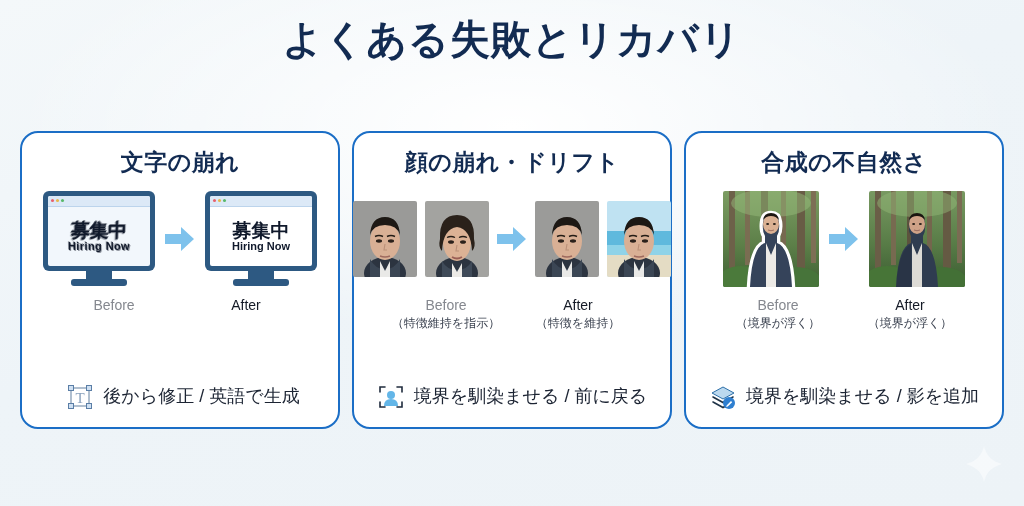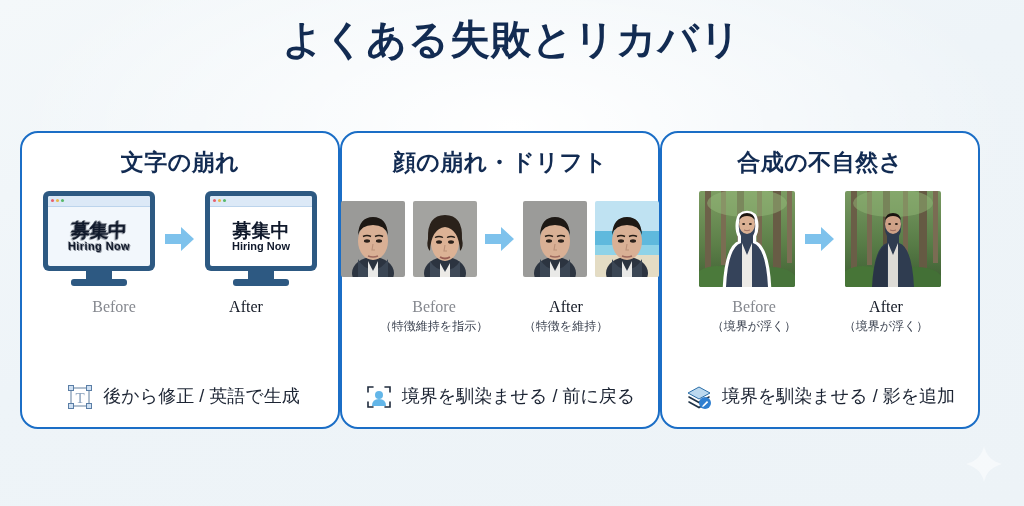--- a/index.html
+++ b/index.html
@@ -45,21 +45,21 @@
   }
 
   
   .cards {
     position: absolute;
     top: 131px;
     left: 20px;
     width: 984px;
     height: 342px;
     display: flex;
-    justify-content: flex-start;
+    justify-content: space-between;
   }
 
   .card {
     width: 320px;
     height: 298px;
     background: #ffffff;
     border: 2px solid #1b6ec6;
     border-radius: 18px;
     position: relative;
     display: flex;
@@ -204,21 +204,21 @@
     margin-top: 10px;
     width: 100%;
     display: flex;
     justify-content: center;
     align-items: flex-start;
   }
   .ba-col {
     width: 132px;
     text-align: center;
   }
-  .ba-main { font-size: 16px; line-height: 1.25; font-family: Liberation Serif, serif; }
+  .ba-main { font-size: 14px; line-height: 1.25; }
   .ba-main.before { color: #85888f; }
   .ba-main.after  { color: #141a26; }
   .ba-sub {
     font-size: 12px;
     color: #3b4250;
     line-height: 1.35;
     margin-top: 1px;
   }
 
   

